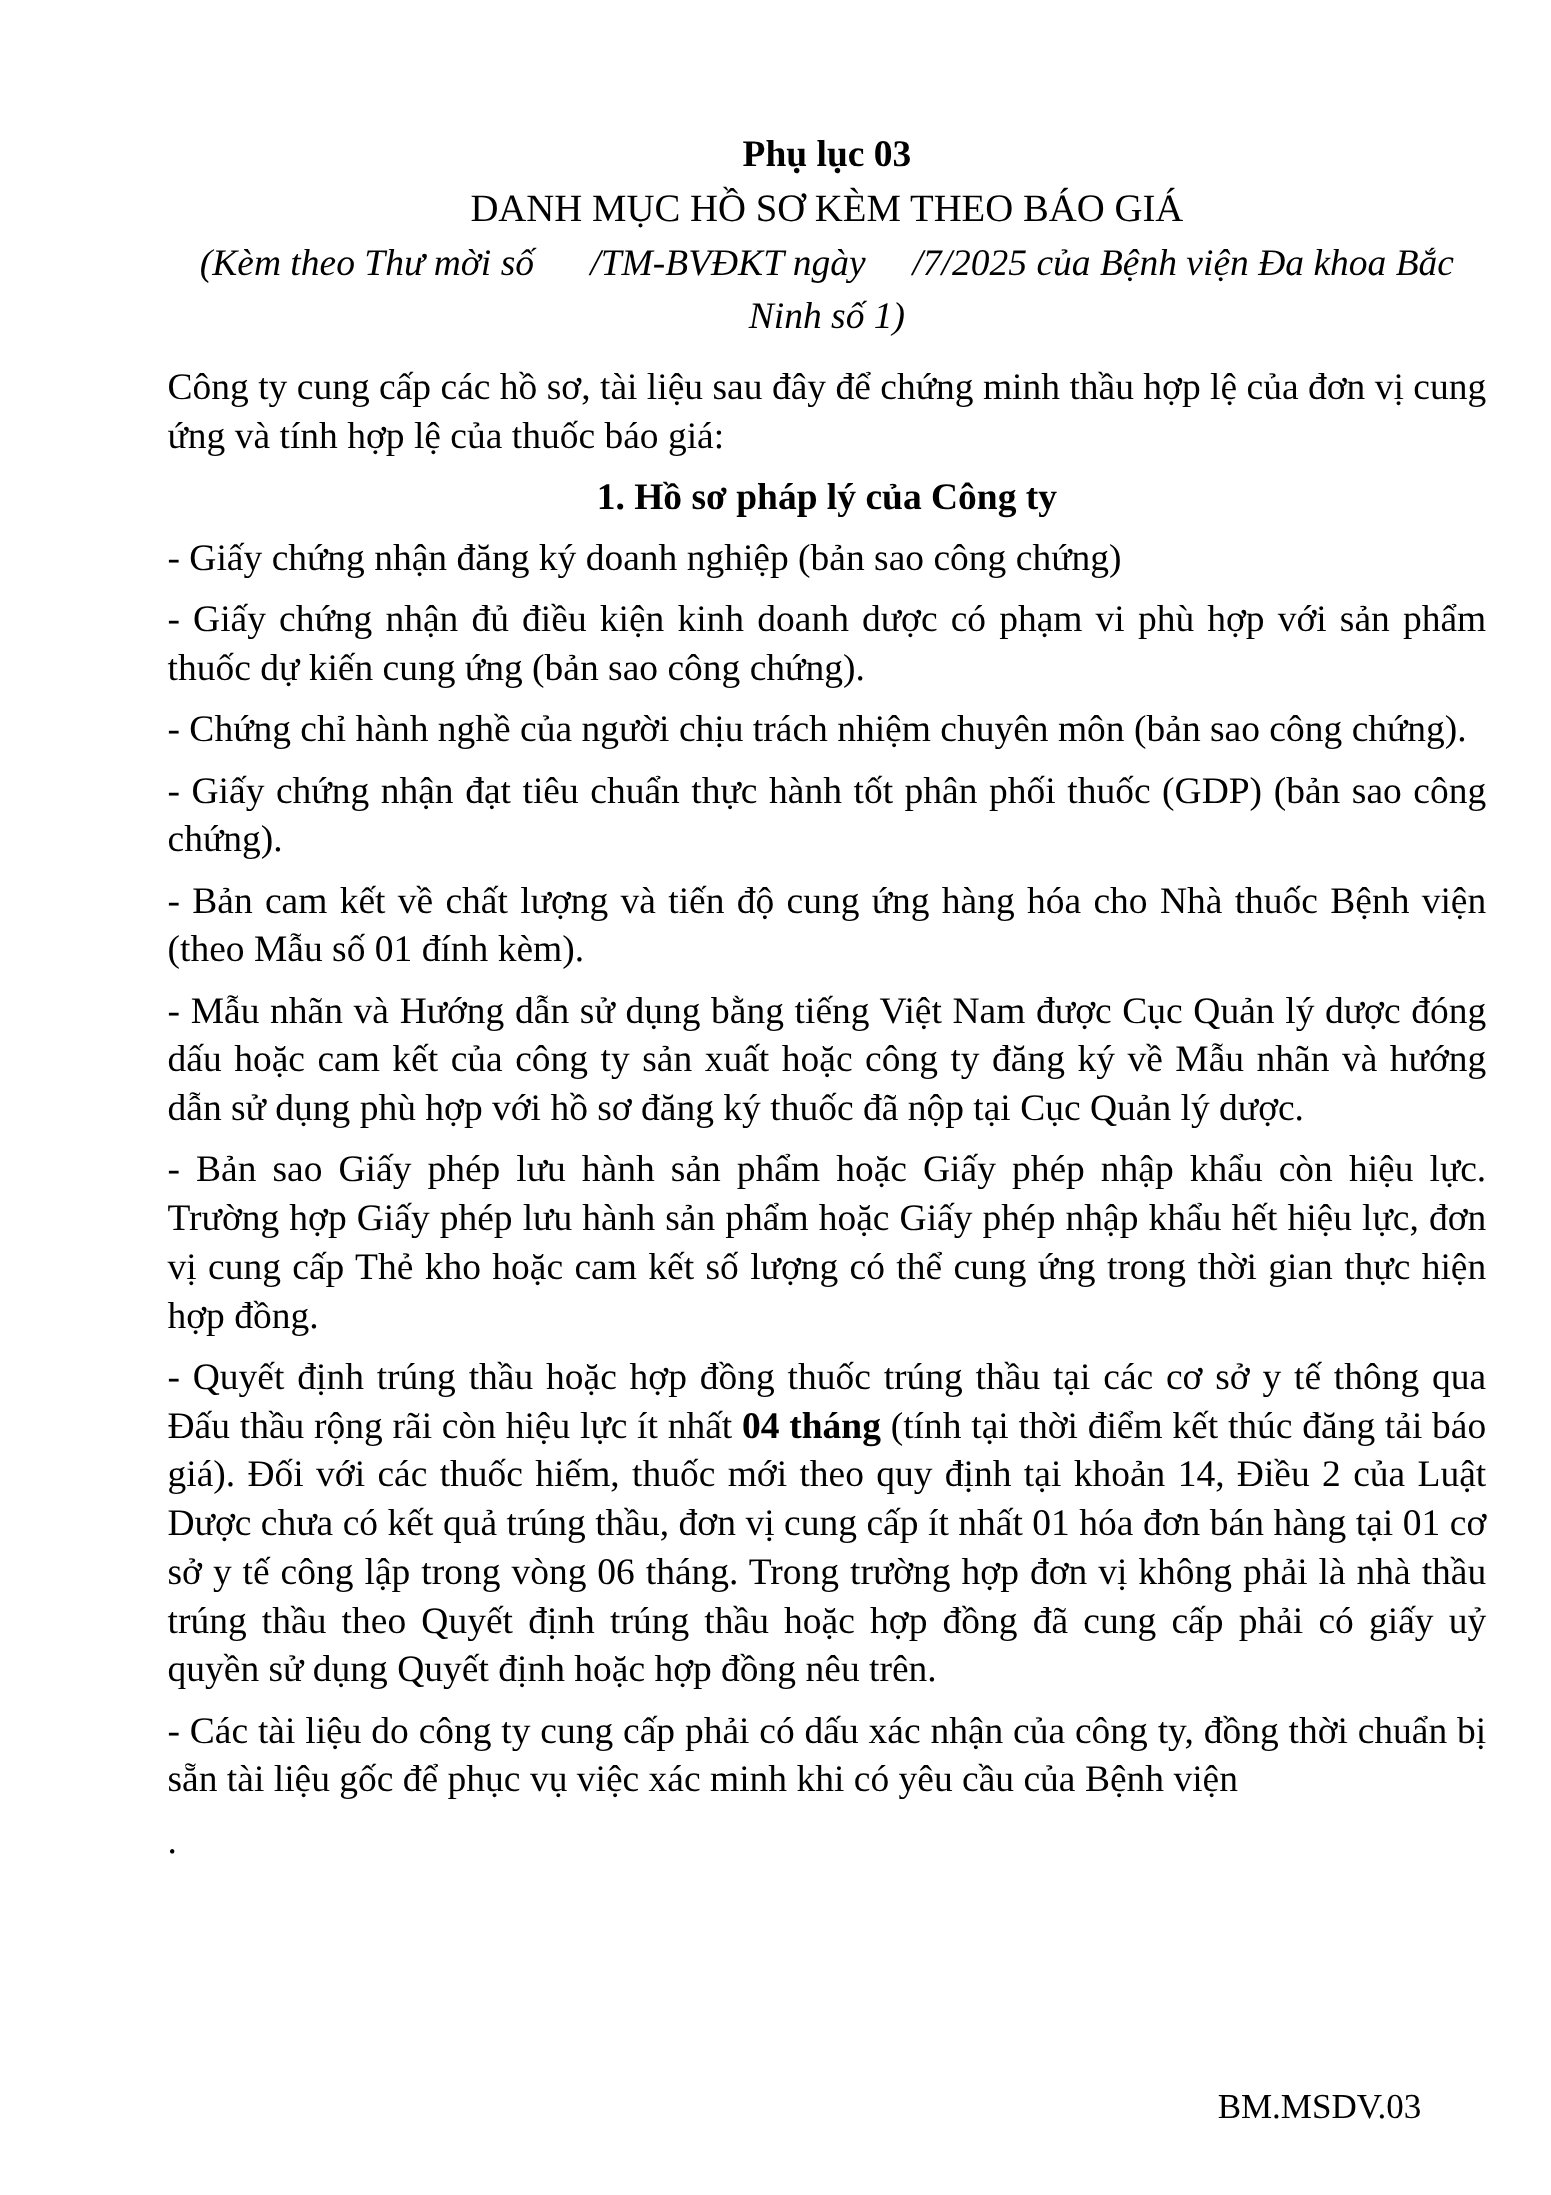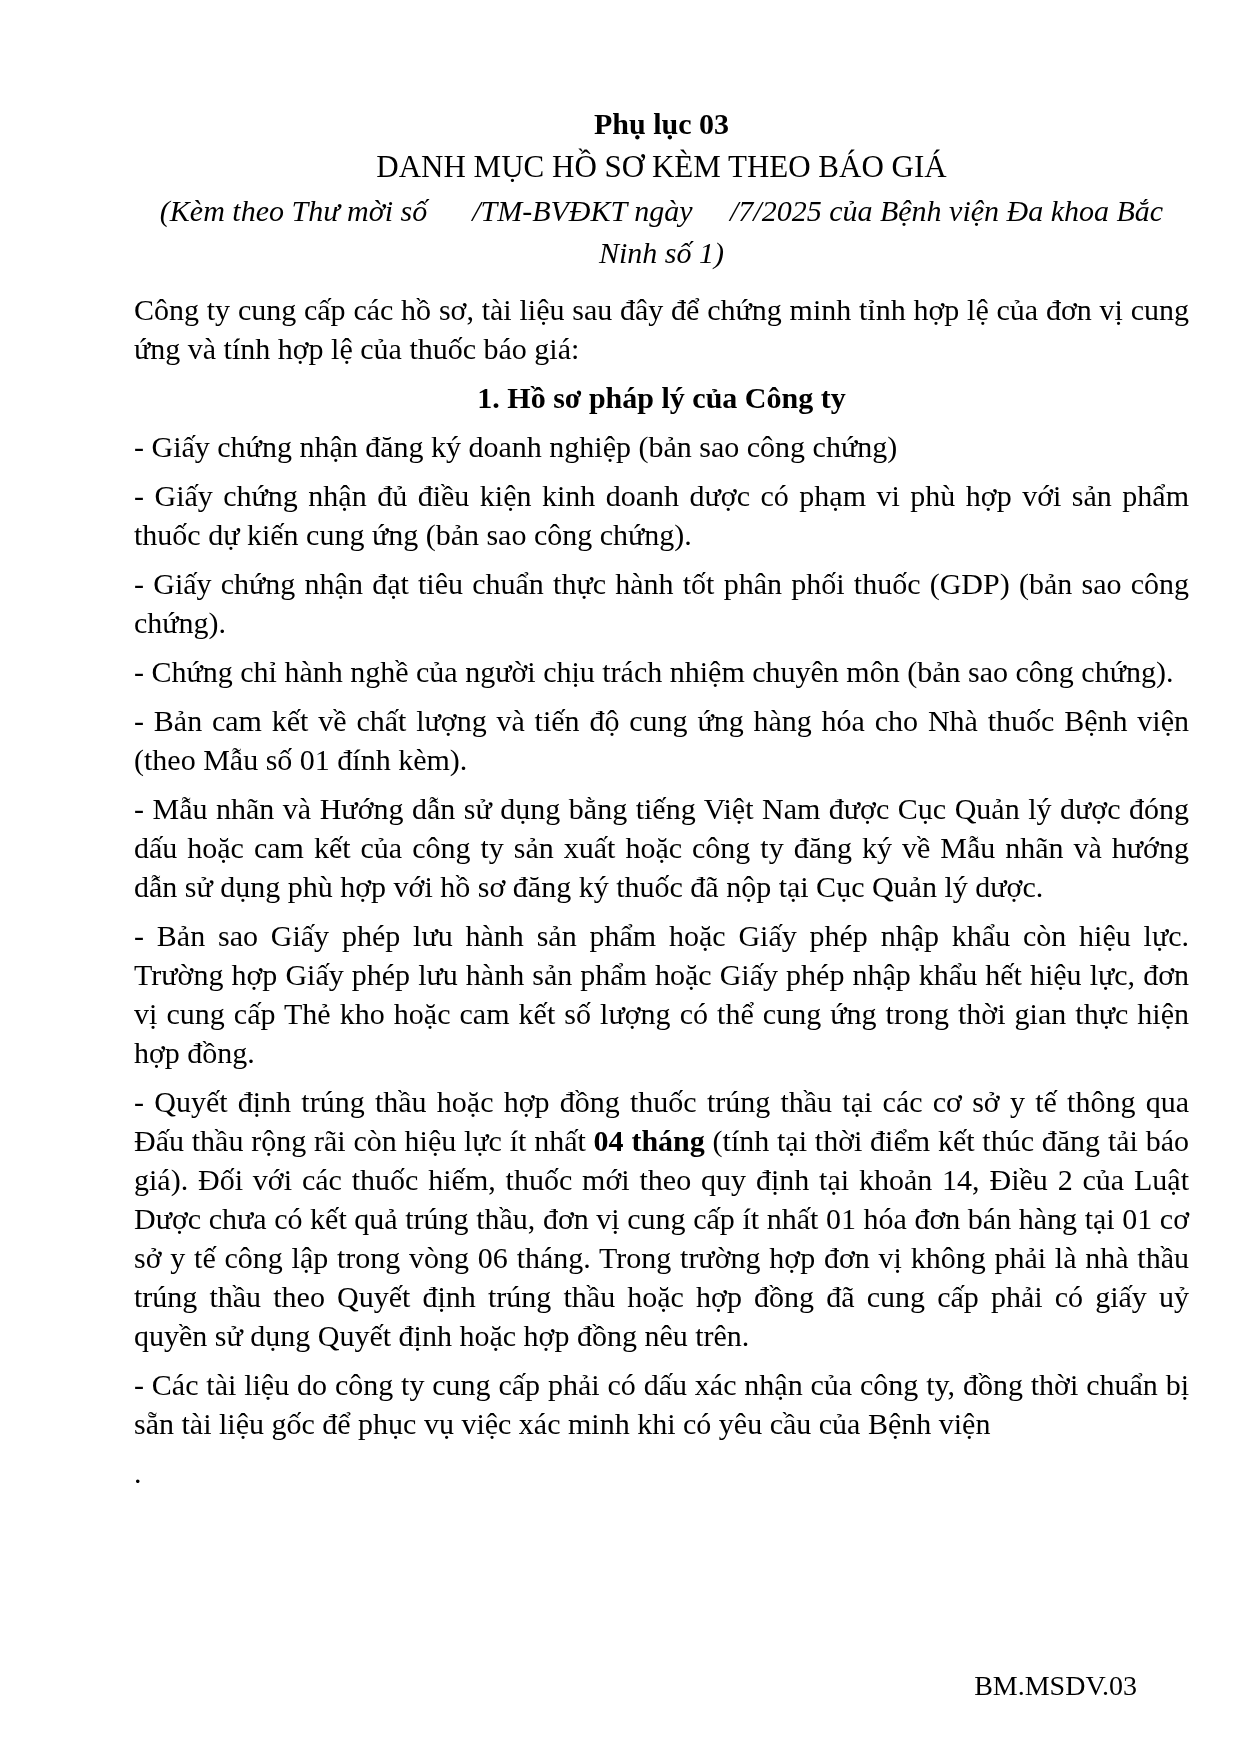--- a/index.html
+++ b/index.html
@@ -69,31 +69,31 @@
 <body>
 
 <div class="page">
 
   <div class="center appendix">Phụ lục 03</div>
 
   <div class="center doc-title">DANH MỤC HỒ SƠ KÈM THEO BÁO GIÁ</div>
 
   <div class="center subtitle">(Kèm theo Thư mời số &nbsp;&nbsp;&nbsp;&nbsp;&nbsp;/TM-BVĐKT ngày &nbsp;&nbsp;&nbsp;&nbsp;/7/2025 của Bệnh viện Đa khoa Bắc Ninh số 1)</div>
 
-  <p class="para">Công ty cung cấp các hồ sơ, tài liệu sau đây để chứng minh tỉnh hợp lệ của đơn vị cung ứng và tính hợp lệ của thuốc báo giá:</p>
+  <p class="para">Công ty cung cấp các hồ sơ, tài liệu sau đây để chứng minh thầu hợp lệ của đơn vị cung ứng và tính hợp lệ của thuốc báo giá:</p>
 
   <div class="heading">1. Hồ sơ pháp lý của Công ty</div>
 
   <p class="para"><span>- Giấy chứng nhận đăng ký doanh nghiệp </span><span class="it">(bản sao công chứng)</span><span></span></p>
 
   <p class="para"><span>- Giấy chứng nhận đủ điều kiện kinh doanh dược có phạm vi phù hợp với sản phẩm thuốc dự kiến cung ứng </span><span class="it">(bản sao công chứng)</span><span>.</span></p>
 
+  <p class="para"><span>- Chứng chỉ hành nghề của người chịu trách nhiệm chuyên môn </span><span class="it">(bản sao công chứng)</span><span>.</span></p>
+
   <p class="para"><span>- Giấy chứng nhận đạt tiêu chuẩn thực hành tốt phân phối thuốc (GDP) </span><span class="it">(bản sao công chứng)</span><span>.</span></p>
-
-  <p class="para"><span>- Chứng chỉ hành nghề của người chịu trách nhiệm chuyên môn </span><span class="it">(bản sao công chứng)</span><span>.</span></p>
 
   <p class="para"><span>- Bản cam kết về chất lượng và tiến độ cung ứng hàng hóa cho Nhà thuốc Bệnh viện </span><span class="it">(theo Mẫu số 01 đính kèm)</span><span>.</span></p>
 
 
   <p class="para">- Mẫu nhãn và Hướng dẫn sử dụng bằng tiếng Việt Nam được Cục Quản lý dược đóng dấu hoặc cam kết của công ty sản xuất hoặc công ty đăng ký về Mẫu nhãn và hướng dẫn sử dụng phù hợp với hồ sơ đăng ký thuốc đã nộp tại Cục Quản lý dược.</p>
 
   <p class="para">- Bản sao Giấy phép lưu hành sản phẩm hoặc Giấy phép nhập khẩu còn hiệu lực. Trường hợp Giấy phép lưu hành sản phẩm hoặc Giấy phép nhập khẩu hết hiệu lực, đơn vị cung cấp Thẻ kho hoặc cam kết số lượng có thể cung ứng trong thời gian thực hiện hợp đồng.</p>
 
   <p class="para"><span>- Quyết định trúng thầu hoặc hợp đồng thuốc trúng thầu tại các cơ sở y tế thông qua Đấu thầu rộng rãi còn hiệu lực ít nhất </span><span class="b">04 tháng</span><span> (tính tại thời điểm kết thúc đăng tải báo giá). Đối với các thuốc hiếm, thuốc mới theo quy định tại khoản 14, Điều 2 của Luật Dược chưa có kết quả trúng thầu, đơn vị cung cấp ít nhất 01 hóa đơn bán hàng tại 01 cơ sở y tế công lập trong vòng 06 tháng. Trong trường hợp đơn vị không phải là nhà thầu trúng thầu theo Quyết định trúng thầu hoặc hợp đồng đã cung cấp phải có giấy uỷ quyền sử dụng Quyết định hoặc hợp đồng nêu trên.</span></p>
 

